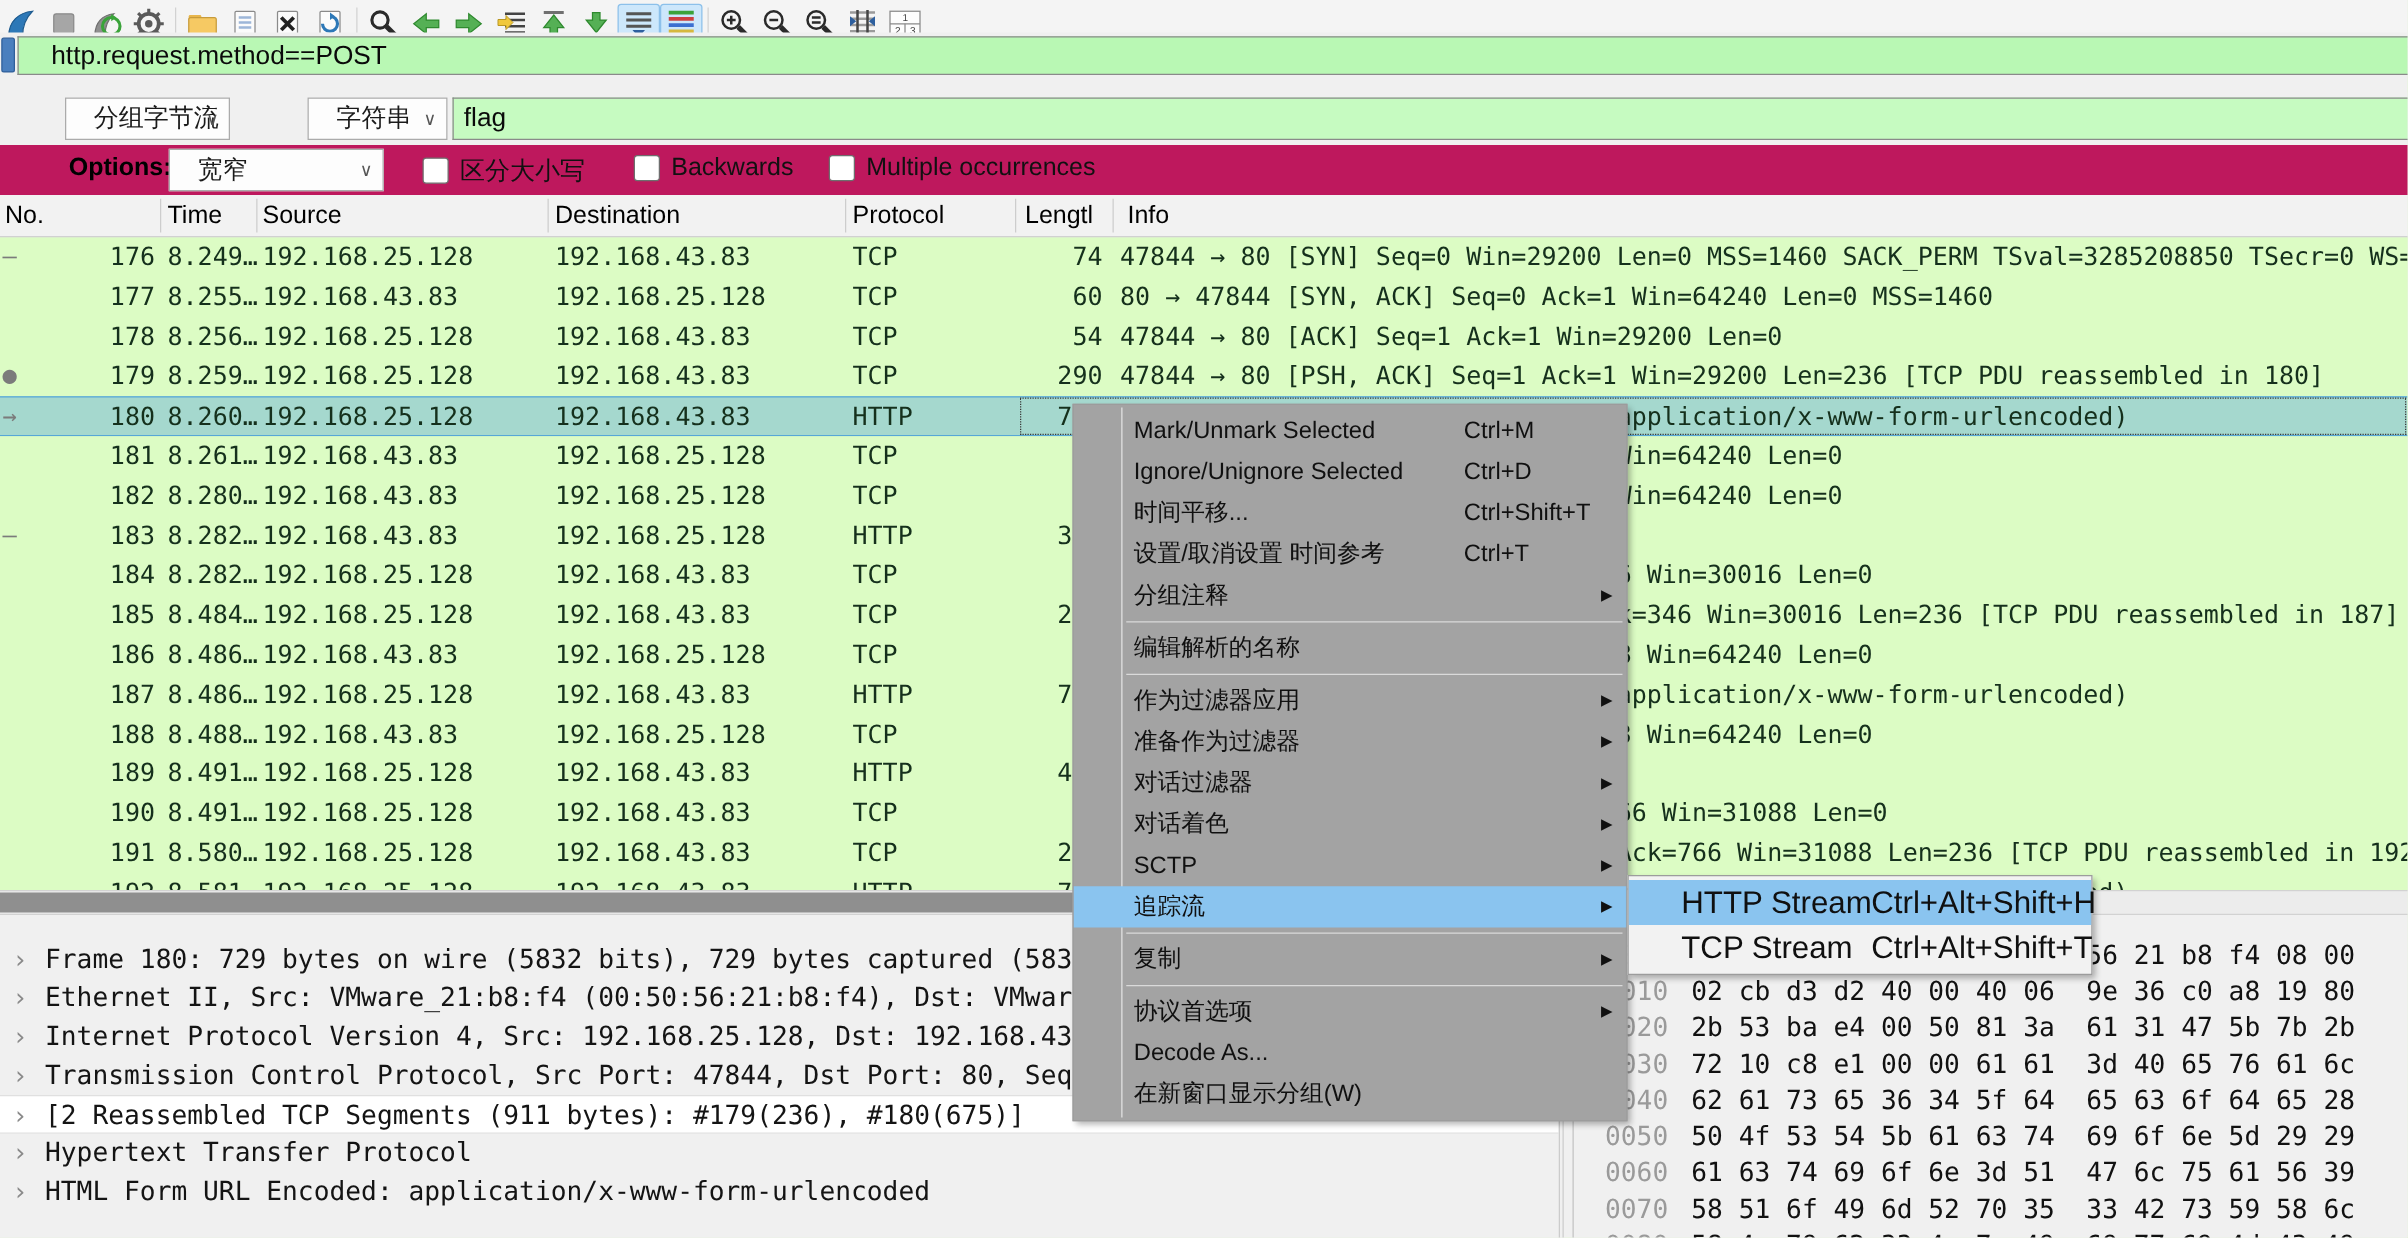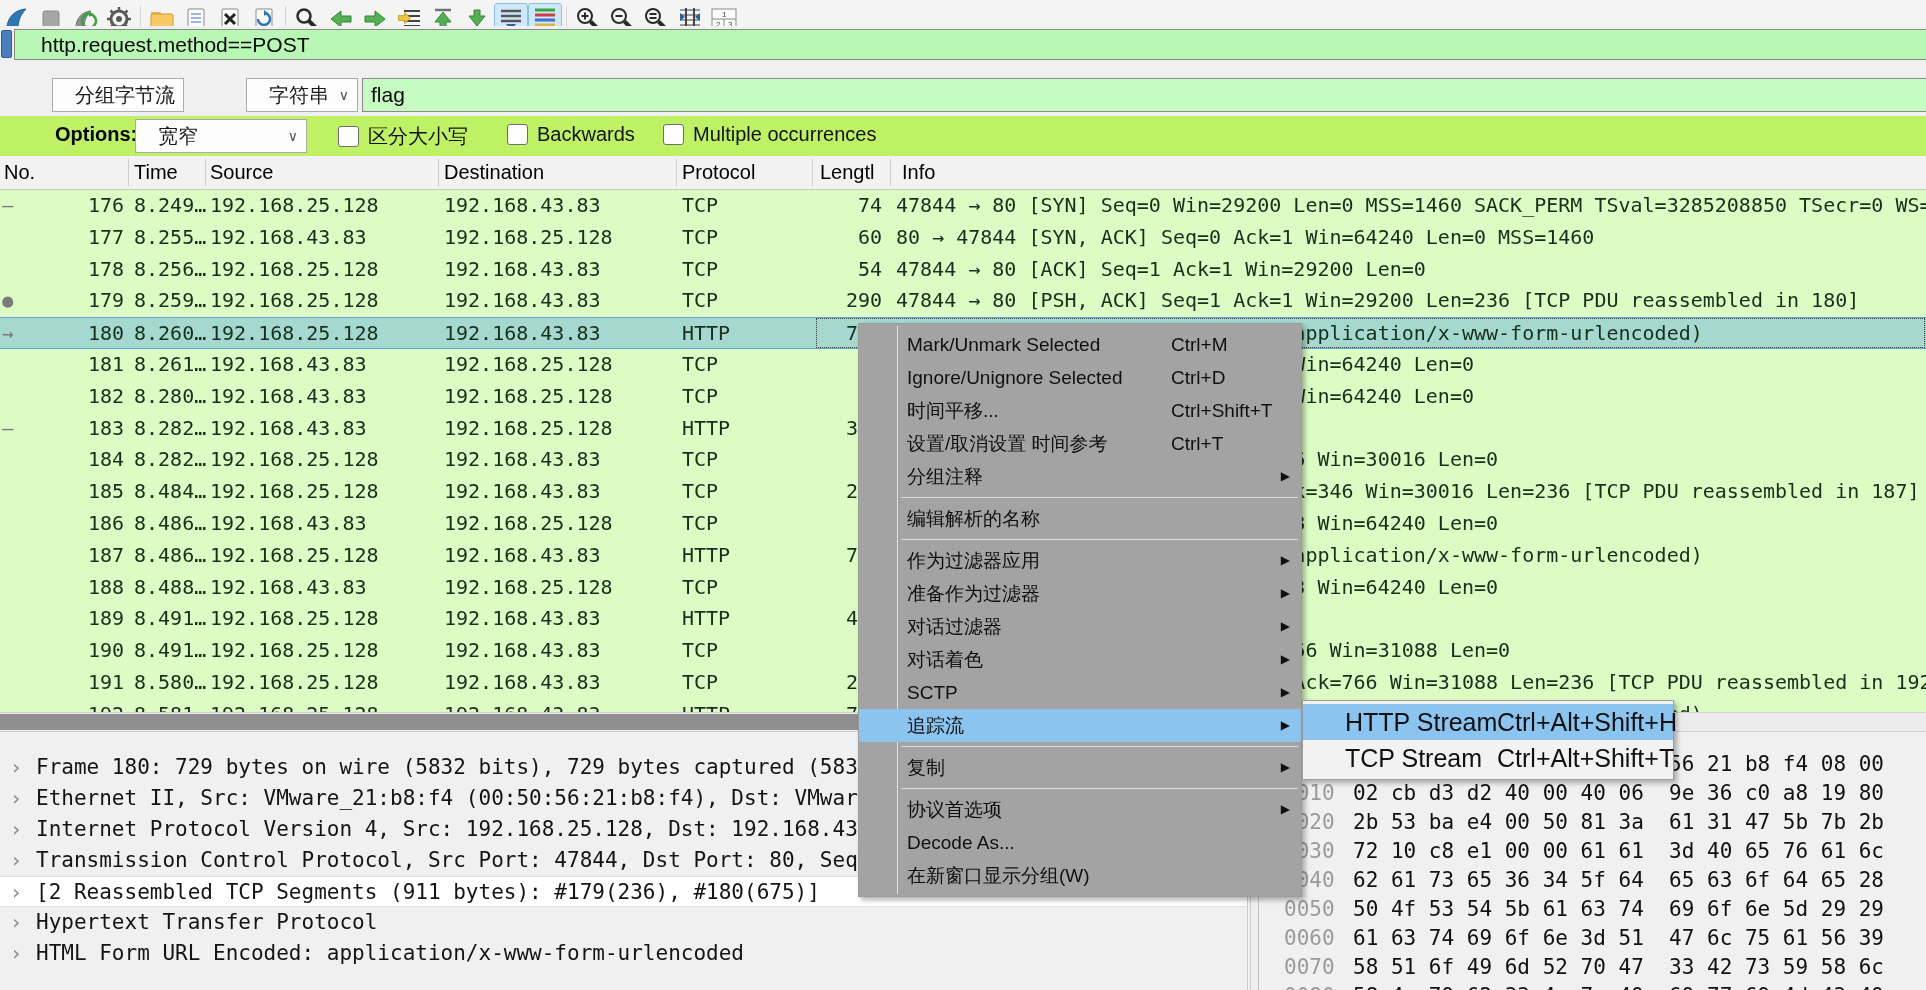--- a/index.html
+++ b/index.html
@@ -27,21 +27,21 @@
   .combo { position:absolute; top:4px; height:34px; background:#fdfdfd; border:1px solid #ababab;
            font-size:20px; color:#1a1a1a; line-height:32px; padding-left:22px; }
   .combo .chev { position:absolute; right:8px; top:0; color:#555; font-size:14px; line-height:32px; }
   #find-scope { left:52px;  width:132px; }
   #find-type  { left:246px; width:112px; }
   #find-input { position:absolute; left:362px; top:4px; right:0; height:34px; background:#c6fbc1;
                 border:1px solid #8a8a8a; border-right:none; font-size:21px; line-height:32px;
                 padding-left:8px; color:#0a0a0a; }
 
   
-  #optionsbar { position:absolute; left:0; top:116px; width:100%; height:40px; background:#bef264; }
+  #optionsbar { position:absolute; left:0; top:116px; width:100%; height:40px; background:#be185d; }
   #options-label { position:absolute; left:55px; top:7px; font-weight:bold; font-size:20px; color:#000; }
   #options-combo { left:135px; width:172px; top:3px; }
   .checkopt { position:absolute; top:7px; font-size:20px; color:#111; display:flex; align-items:center; }
   .checkopt .box { width:21px; height:21px; background:#fff; border:1px solid #6e6e6e; border-radius:3px;
                    margin-right:9px; flex:none; }
   #chk-case { left:338px; } #chk-back { left:507px; } #chk-multi { left:663px; }
 
   
   #pheader { position:absolute; left:0; top:156px; width:100%; height:34px; background:#f2f2f2;
              border-bottom:1px solid #c6c6c6; font-size:20px; color:#000; }
@@ -383,21 +383,21 @@
 <div id="splitline"></div>
 
 <div id="hexpane">
     <div class="hrow" style="top: 17px;"><span class="off">0000</span><span class="bytes">                         56 21 b8 f4 08 00</span></div>
     <div class="hrow" style="top: 46px;"><span class="off">0010</span><span class="bytes">02 cb d3 d2 40 00 40 06  9e 36 c0 a8 19 80</span></div>
     <div class="hrow" style="top: 75px;"><span class="off">0020</span><span class="bytes">2b 53 ba e4 00 50 81 3a  61 31 47 5b 7b 2b</span></div>
     <div class="hrow" style="top: 104px;"><span class="off">0030</span><span class="bytes">72 10 c8 e1 00 00 61 61  3d 40 65 76 61 6c</span></div>
     <div class="hrow" style="top: 133px;"><span class="off">0040</span><span class="bytes">62 61 73 65 36 34 5f 64  65 63 6f 64 65 28</span></div>
     <div class="hrow" style="top: 162px;"><span class="off">0050</span><span class="bytes">50 4f 53 54 5b 61 63 74  69 6f 6e 5d 29 29</span></div>
     <div class="hrow" style="top: 191px;"><span class="off">0060</span><span class="bytes">61 63 74 69 6f 6e 3d 51  47 6c 75 61 56 39</span></div>
-    <div class="hrow" style="top: 220px;"><span class="off">0070</span><span class="bytes">58 51 6f 49 6d 52 70 47  33 42 73 59 58 6c</span></div>
+    <div class="hrow" style="top: 220px;"><span class="off">0070</span><span class="bytes">58 51 6f 49 6d 52 70 35  33 42 73 59 58 6c</span></div>
     <div class="hrow" style="top: 249px;"><span class="off">0080</span><span class="bytes">58 4a 79 62 33 4a 7a 49  69 77 69 4d 43 49</span></div>
   </div>
 
 <div id="ctxmenu">
   <span class="iconline"></span>
 <div class="mi"><span>Mark/Unmark Selected</span><span class="sc">Ctrl+M</span></div>
     <div class="mi"><span>Ignore/Unignore Selected</span><span class="sc">Ctrl+D</span></div>
     <div class="mi"><span>时间平移...</span><span class="sc">Ctrl+Shift+T</span></div>
     <div class="mi"><span>设置/取消设置 时间参考</span><span class="sc">Ctrl+T</span></div>
     <div class="mi"><span>分组注释</span><span class="arr">▶</span></div>

